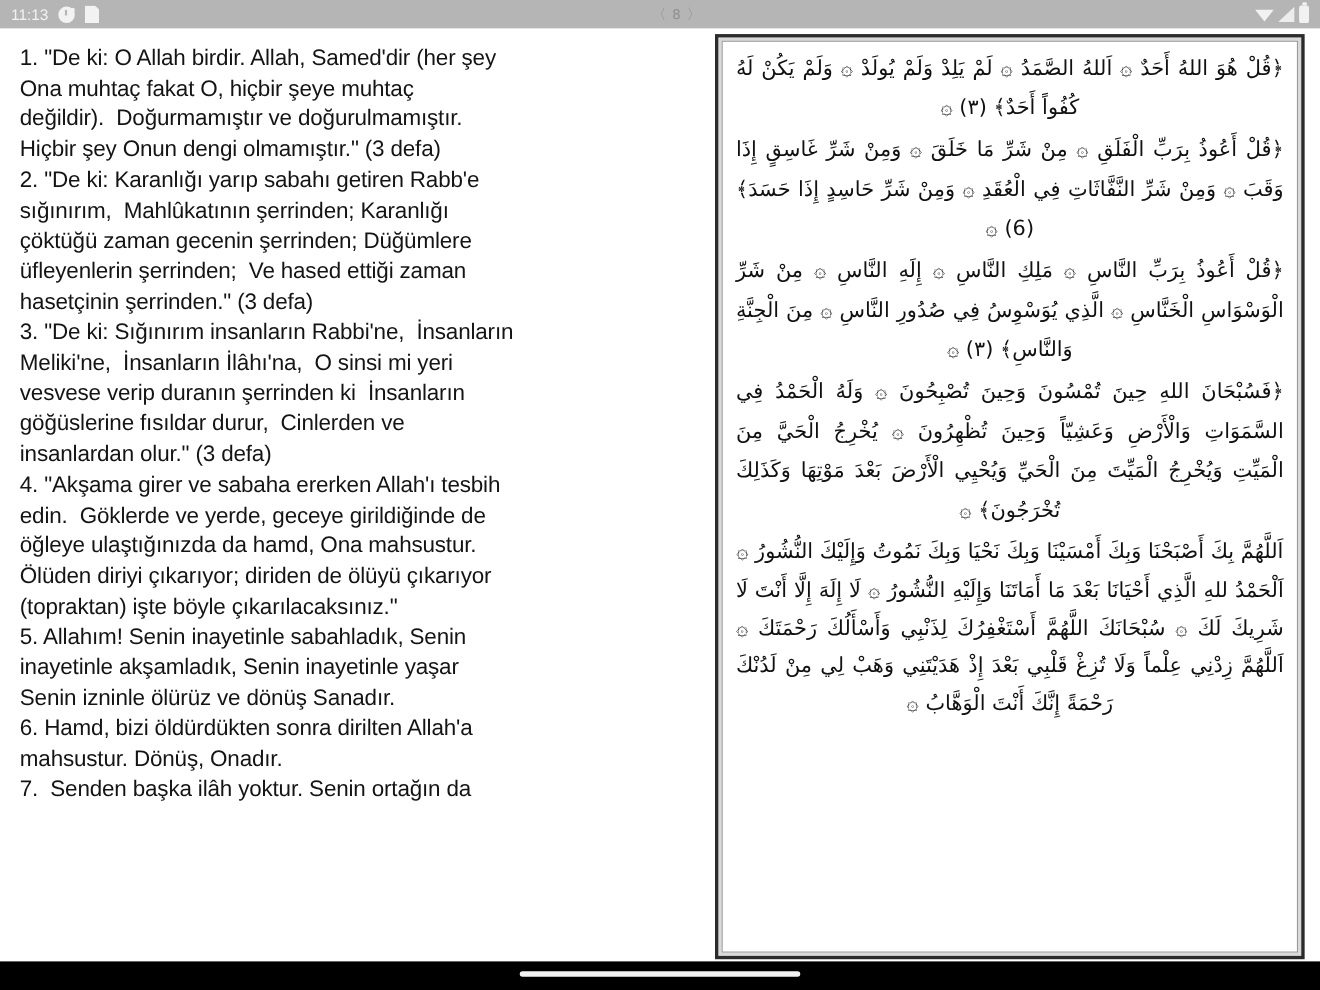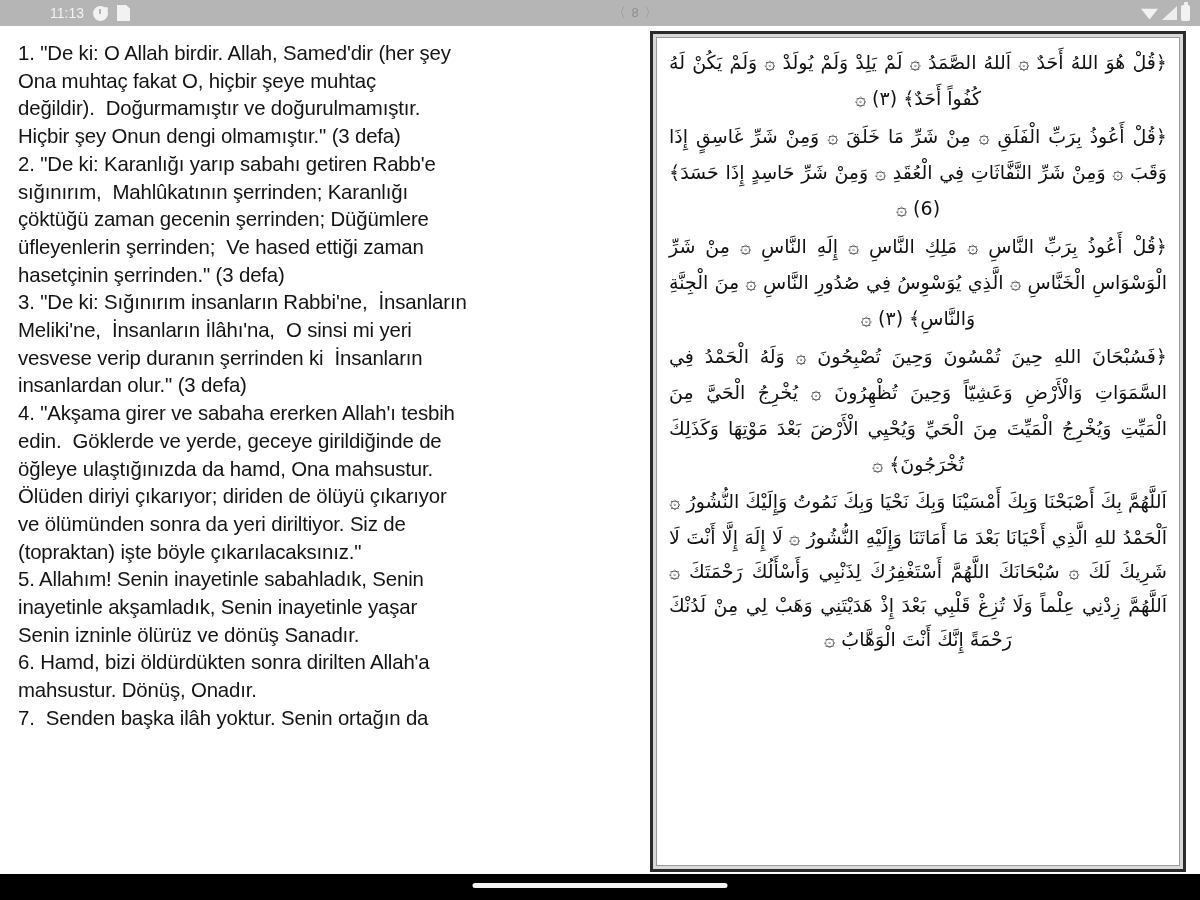--- a/index.html
+++ b/index.html
@@ -29,21 +29,20 @@
     background: #b5b5b5;
     display: flex;
     align-items: center;
     box-sizing: border-box;
     padding: 0 10px;
   }
   .status-left {
     display: flex;
     align-items: center;
     gap: 9px;
-    margin-left: 40px;
   }
   .status-clock {
     color: #f2f2f2;
     font-size: 14px;
     letter-spacing: 0px;
     font-family: "Liberation Sans", sans-serif;
   }
   .si {
     display: inline-block;
     position: relative;
@@ -221,26 +220,26 @@
           <div class="tr-line">değildir).  Doğurmamıştır ve doğurulmamıştır.</div>
           <div class="tr-line">Hiçbir şey Onun dengi olmamıştır." (3 defa)</div>
           <div class="tr-line">2. "De ki: Karanlığı yarıp sabahı getiren Rabb'e</div>
           <div class="tr-line">sığınırım,  Mahlûkatının şerrinden; Karanlığı</div>
           <div class="tr-line">çöktüğü zaman gecenin şerrinden; Düğümlere</div>
           <div class="tr-line">üfleyenlerin şerrinden;  Ve hased ettiği zaman</div>
           <div class="tr-line">hasetçinin şerrinden." (3 defa)</div>
           <div class="tr-line">3. "De ki: Sığınırım insanların Rabbi'ne,  İnsanların</div>
           <div class="tr-line">Meliki'ne,  İnsanların İlâhı'na,  O sinsi mi yeri</div>
           <div class="tr-line">vesvese verip duranın şerrinden ki  İnsanların</div>
+          <div class="tr-line">göğüslerine fısıldar durur,  Cinlerden ve</div>
           <div class="tr-line">insanlardan olur." (3 defa)</div>
           <div class="tr-line">4. "Akşama girer ve sabaha ererken Allah'ı tesbih</div>
           <div class="tr-line">edin.  Göklerde ve yerde, geceye girildiğinde de</div>
           <div class="tr-line">öğleye ulaştığınızda da hamd, Ona mahsustur.</div>
           <div class="tr-line">Ölüden diriyi çıkarıyor; diriden de ölüyü çıkarıyor</div>
-          <div class="tr-line">ve ölümünden sonra da yeri diriltiyor. Siz de</div>
           <div class="tr-line">(topraktan) işte böyle çıkarılacaksınız."</div>
           <div class="tr-line">5. Allahım! Senin inayetinle sabahladık, Senin</div>
           <div class="tr-line">inayetinle akşamladık, Senin inayetinle yaşar</div>
           <div class="tr-line">Senin izninle ölürüz ve dönüş Sanadır.</div>
           <div class="tr-line">6. Hamd, bizi öldürdükten sonra dirilten Allah'a</div>
           <div class="tr-line">mahsustur. Dönüş, Onadır.</div>
           <div class="tr-line">7.  Senden başka ilâh yoktur. Senin ortağın da</div>
         </div>
     </div>
 

